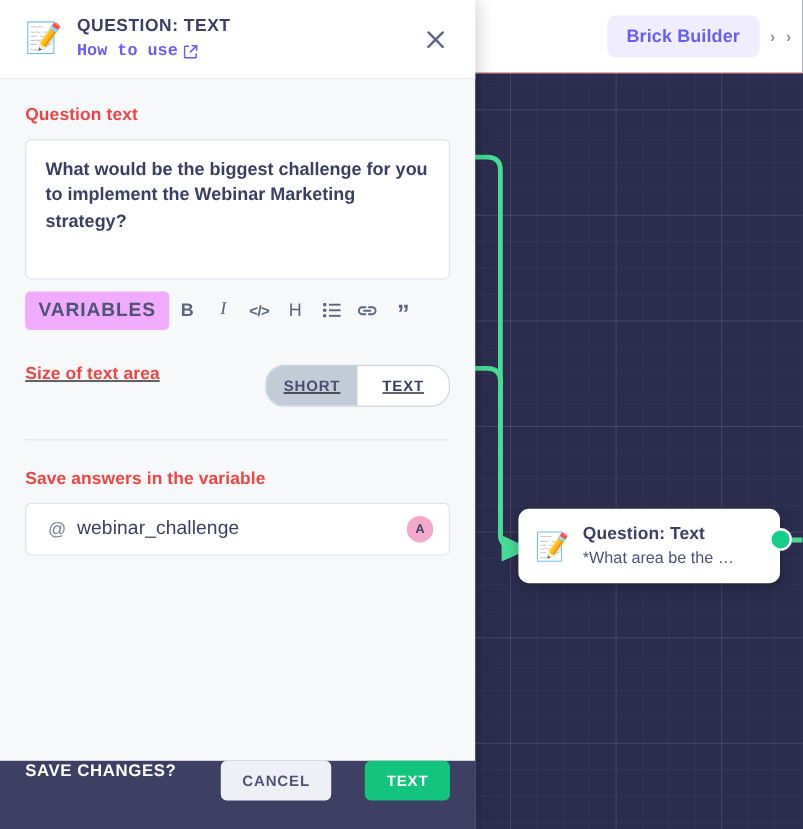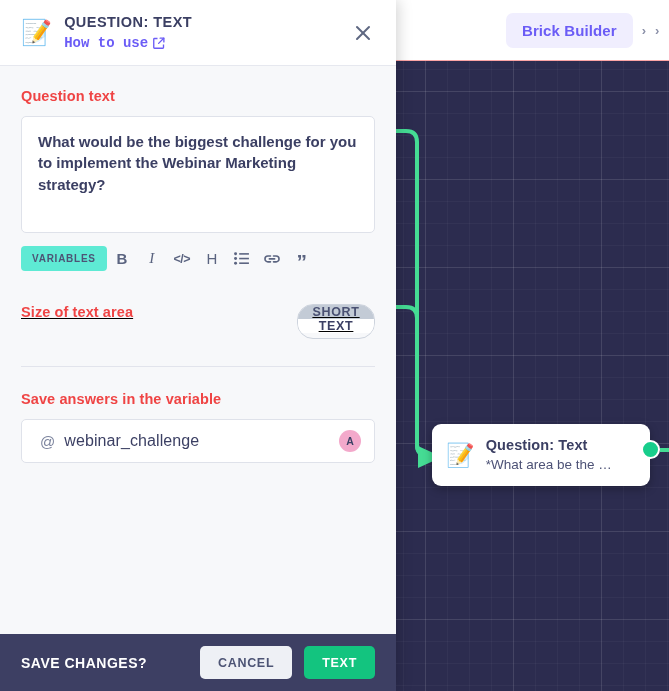--- a/index.html
+++ b/index.html
@@ -111,39 +111,39 @@
     background: #ffffff; border: 1px solid #dfe2ea; border-radius: 5px;
     padding: 14px 16px;
     font-size: 15px; font-weight: 700; color: #3b3f63;
     line-height: 1.42; overflow: hidden; cursor: text;
   }
 
   #toolbar {
     display: flex; align-items: center; gap: 0; margin-top: 12px; height: 27px;
   }
   #variables-chip {
-    background: #5eead4; color: #4d5475;
-    font-size: 10px; font-weight: 700; letter-spacing: .75px;
+    background: #f0abfc; color: #4d5475;
+    font-size: 16px; font-weight: 700; letter-spacing: .75px;
     padding: 7px 11px; border-radius: 4px; cursor: pointer;
   }
   .tb-btn {
     width: 30px; height: 27px; display: flex;
     align-items: center; justify-content: center;
     cursor: pointer; color: #5b6480;
   }
   .tb-btn:first-of-type { margin-left: 12px; }
 
   .row-split {
     display: flex; align-items: flex-start; justify-content: space-between;
     margin-top: 32px;
     text-decoration: underline;
   }
   .seg-group {
     display: flex; border-radius: 16px; overflow: hidden;
-    border: 1px solid #cdd3dd; height: 35px; flex-direction: column;
+    border: 1px solid #cdd3dd; height: 35px;
   }
   .seg {
     display: flex; align-items: center; justify-content: center;
     width: 76px; font-size: 12.5px; font-weight: 700;
     letter-spacing: .7px; cursor: pointer;
   }
   .seg.on  { background: #c3cbd6; color: #495072; }
   .seg.off { background: #ffffff; color: #3b3f63; }
 
   .divider { height: 1px; background: #e2e4ec; margin: 27px 0 24px 0; }
@@ -158,21 +158,21 @@
   #var-avatar {
     width: 22px; height: 22px; border-radius: 50%;
     background: #f3a9cb; color: #3d4165;
     font-size: 10.5px; font-weight: 700;
     display: flex; align-items: center; justify-content: center;
   }
 
   
   #save-bar {
     flex: 0 0 57px; height: 57px; background: #3d3f63;
-    display: flex; align-items: center; padding: 0 21px; gap: 12px;
+    display: flex; padding: 0 21px; gap: 28px;
   }
   #save-bar-title {
     flex: 1; color: #ffffff; font-size: 14px;
     font-weight: 700; letter-spacing: .5px;
   }
   .bar-btn {
     height: 33px; padding: 0 18px; border-radius: 5px;
     display: flex; align-items: center; justify-content: center;
     font-size: 12.5px; font-weight: 700; letter-spacing: .7px; cursor: pointer;
   }

